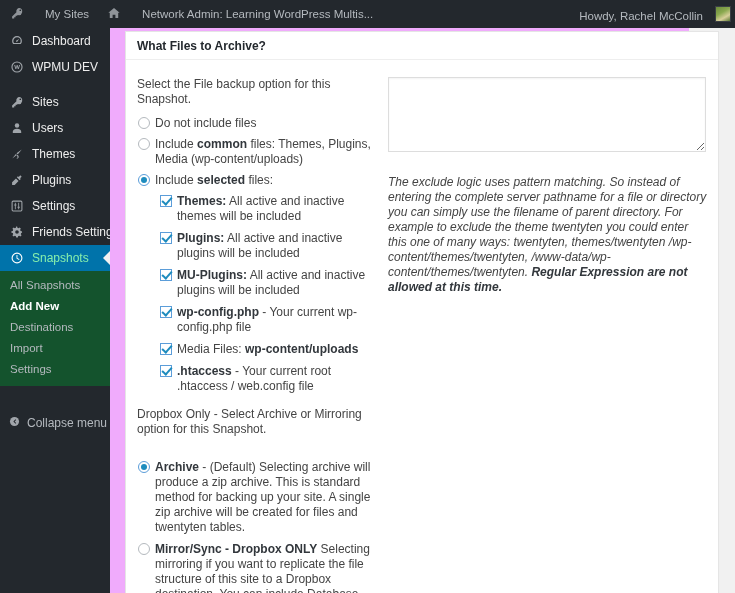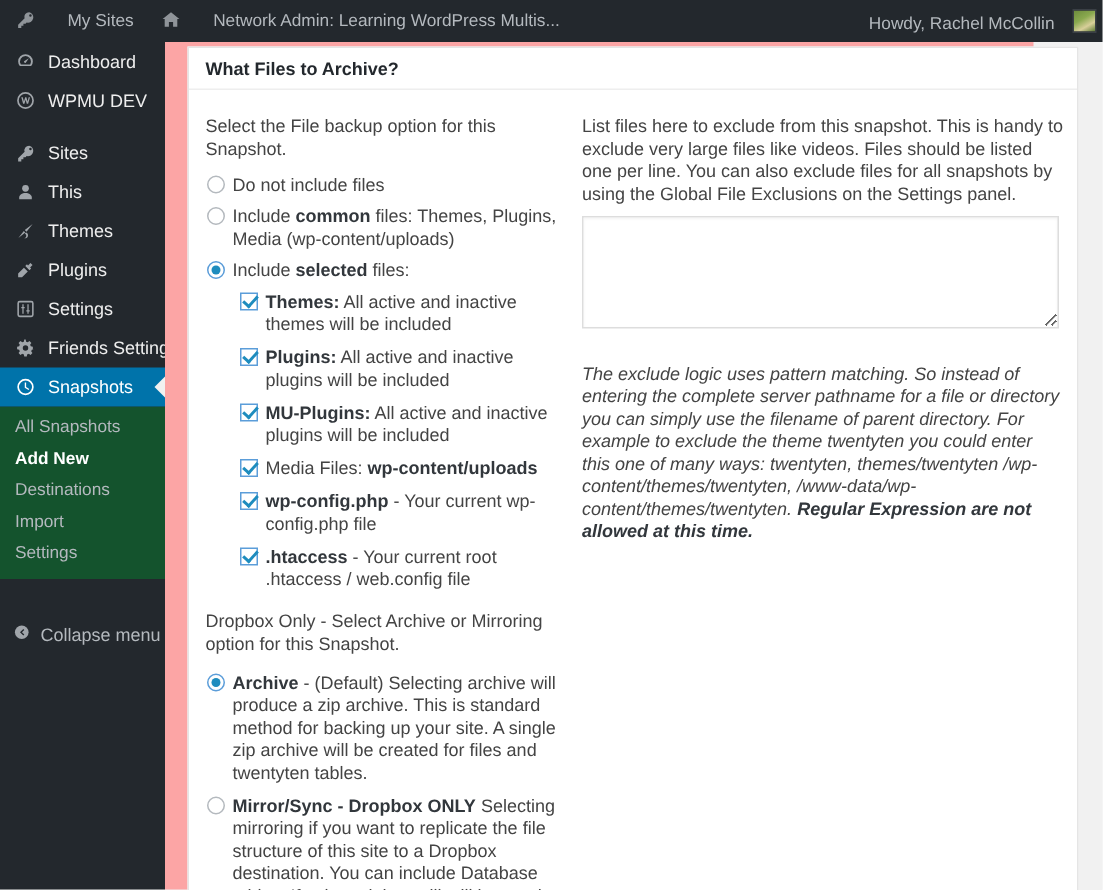--- a/index.html
+++ b/index.html
@@ -55,21 +55,21 @@
     white-space: nowrap;
   }
   .menu-item .mi-icon {
     width: 18px; height: 18px;
     display: flex; align-items: center; justify-content: center;
     margin-right: 6px; flex: 0 0 18px;
   }
   .menu-item .mi-label { line-height: 1; font-size: 12px; }
   .menu-item.sep-top { margin-top: 9px; }
   .menu-item.current {
-    background: #0073aa; color: #ffffff; font-weight: normal;
+    background: #0073aa; color: #86efac; font-weight: normal;
   }
   .menu-item.current .arrow {
     position: absolute; right: -1px; top: 50%;
     margin-top: -8px;
     width: 0; height: 0;
     border-top: 8px solid transparent;
     border-bottom: 8px solid transparent;
     border-right: 8px solid #f1f1f1;
   }
   #submenu {
@@ -88,21 +88,21 @@
     display: flex; align-items: center;
     height: 26px; padding-left: 8px;
     margin-top: 24px; color: #b4b9be; font-size: 12px;
   }
   .collapse-row .mi-icon { margin-right: 6px; }
 
   
   #content {
     position: absolute; top: 28px; left: 110px;
     width: 579px; height: 565px;
-    background: #fca5a5;
+    background: #f0abfc;
   }
   #panel {
     position: absolute; left: 15px; top: 3px;
     width: 594px; height: 577px;
     background: #fff;
     border: 1px solid #e5e5e5;
     box-shadow: 0 1px 1px rgba(0,0,0,.04);
   }
   #panel-head {
     height: 28px;
@@ -151,21 +151,21 @@
     left: 3px; top: -1px;
     width: 4px; height: 8px;
     border: solid #1e8cbe;
     border-width: 0 2px 2px 0;
     transform: rotate(42deg);
   }
   .sub-list { margin-left: 22px; margin-top: 2px; }
 
   b, strong { font-weight: bold; color: #32373c; }
 
-  .section-note { line-height: 15px; margin: 13px 0 11px 0; }
+  .section-note { line-height: 15px; margin: 13px 0 23px 0; }
 
   .exclude-intro { line-height: 15px; margin: 0 0 7px 0; }
   #exclude-textarea {
     display: block;
     width: 318px; height: 75px;
     border: 1px solid #ddd;
     background: #fff;
     font-family: "Liberation Sans", sans-serif;
     font-size: 12px;
     color: #444;
@@ -238,21 +238,21 @@
     <span class="mi-label">Sites</span>
   </div>
 
   <div class="menu-item">
     <span class="mi-icon">
       <svg width="14" height="14" viewBox="0 0 20 20">
           <circle cx="10" cy="6.5" r="3.2" fill="#a0a5aa"></circle>
           <path fill="#a0a5aa" d="M10 11c-3.3 0-6 1.9-6 4.2V17h12v-1.8c0-2.3-2.7-4.2-6-4.2z"></path>
         </svg>
     </span>
-    <span class="mi-label">This</span>
+    <span class="mi-label">Users</span>
   </div>
 
   <div class="menu-item">
     <span class="mi-icon">
       <svg width="14" height="14" viewBox="0 0 20 20">
           <path fill="#a0a5aa" d="M16.8 3.4 9.3 9l1.7 1.7 5.8-7.3zM8.4 10.1 3.2 16.6l6.6-5.1-1.4-1.4zM10.5 11.4l-1.1.9 1 1a2.4 2.4 0 0 1-2 3.6c1.5.4 3.3-.4 3.9-2 .3-1 0-2.2-.8-3.1l-1-.4z"></path>
         </svg>
     </span>
     <span class="mi-label">Themes</span>
   </div>
@@ -356,26 +356,26 @@
             <span><b>Plugins:</b><span> All active and inactive plugins will be included</span></span>
           </div>
 
           <div class="opt-row">
             <span class="checkbox checked"></span>
             <span><b>MU-Plugins:</b><span> All active and inactive plugins will be included</span></span>
           </div>
 
           <div class="opt-row">
             <span class="checkbox checked"></span>
+            <span><b>wp-config.php</b><span> - Your current wp-config.php file</span></span>
+          </div>
+
+          <div class="opt-row">
+            <span class="checkbox checked"></span>
             <span><span>Media Files: </span><b>wp-content/uploads</b></span>
-          </div>
-
-          <div class="opt-row">
-            <span class="checkbox checked"></span>
-            <span><b>wp-config.php</b><span> - Your current wp-config.php file</span></span>
           </div>
 
           <div class="opt-row">
             <span class="checkbox checked"></span>
             <span><b>.htaccess</b><span> - Your current root .htaccess / web.config file</span></span>
           </div>
 
         </div>
 
         <p class="section-note">Dropbox Only - Select Archive or Mirroring option for this Snapshot.</p>
@@ -387,21 +387,20 @@
 
         <div class="opt-row">
           <span class="radio"></span>
           <span><b>Mirror/Sync - Dropbox ONLY</b><span> Selecting mirroring if you want to replicate the file structure of this site to a Dropbox destination. You can include Database tables. If selected they will still be send as a zip archive to the destination root folder. </span></span>
         </div>
 
       </div>
 
       <div class="col-right">
 
-        <p class="exclude-intro">List files here to exclude from this snapshot. This is handy to exclude very large files like videos. Files should be listed one per line. You can also exclude files for all snapshots by using the Global File Exclusions on the Settings panel.</p>
 
         <textarea id="exclude-textarea" style=""></textarea>
 
         <p class="exclude-help"><span>The exclude logic uses pattern matching. So instead of entering the complete server pathname for a file or directory you can simply use the filename of parent directory. For example to exclude the theme twentyten you could enter this one of many ways: twentyten, themes/twentyten /wp-content/themes/twentyten, /www-data/wp-content/themes/twentyten. </span><b>Regular Expression are not allowed at this time.</b></p>
 
       </div>
 
     </div>
   </div>
 </div>

